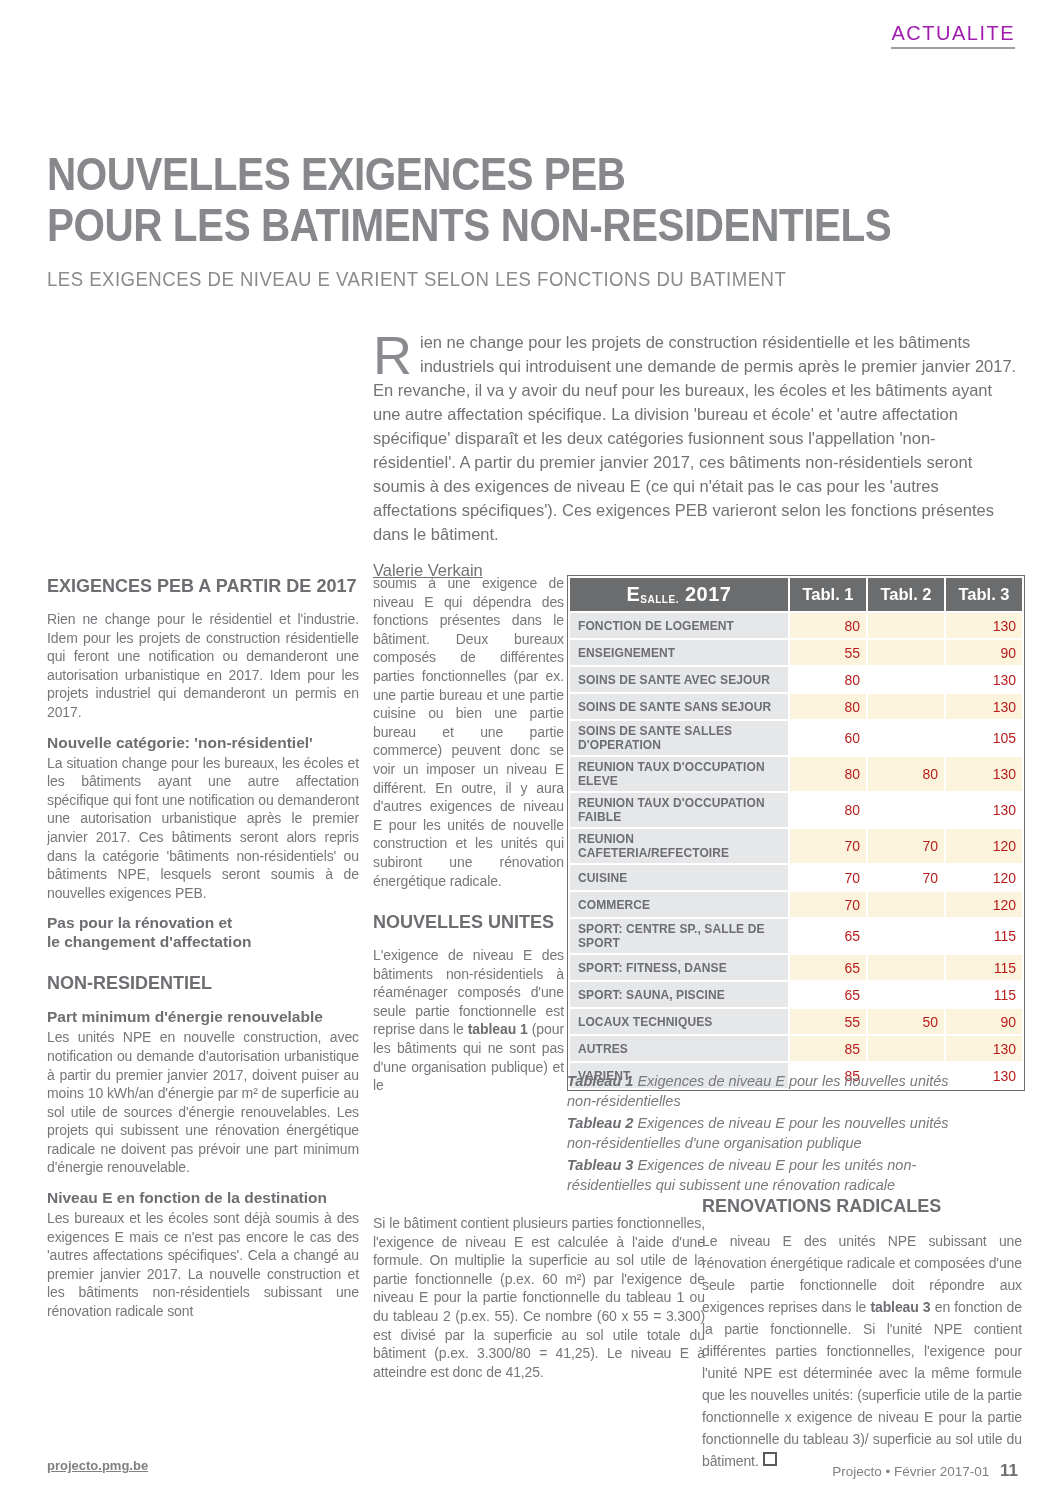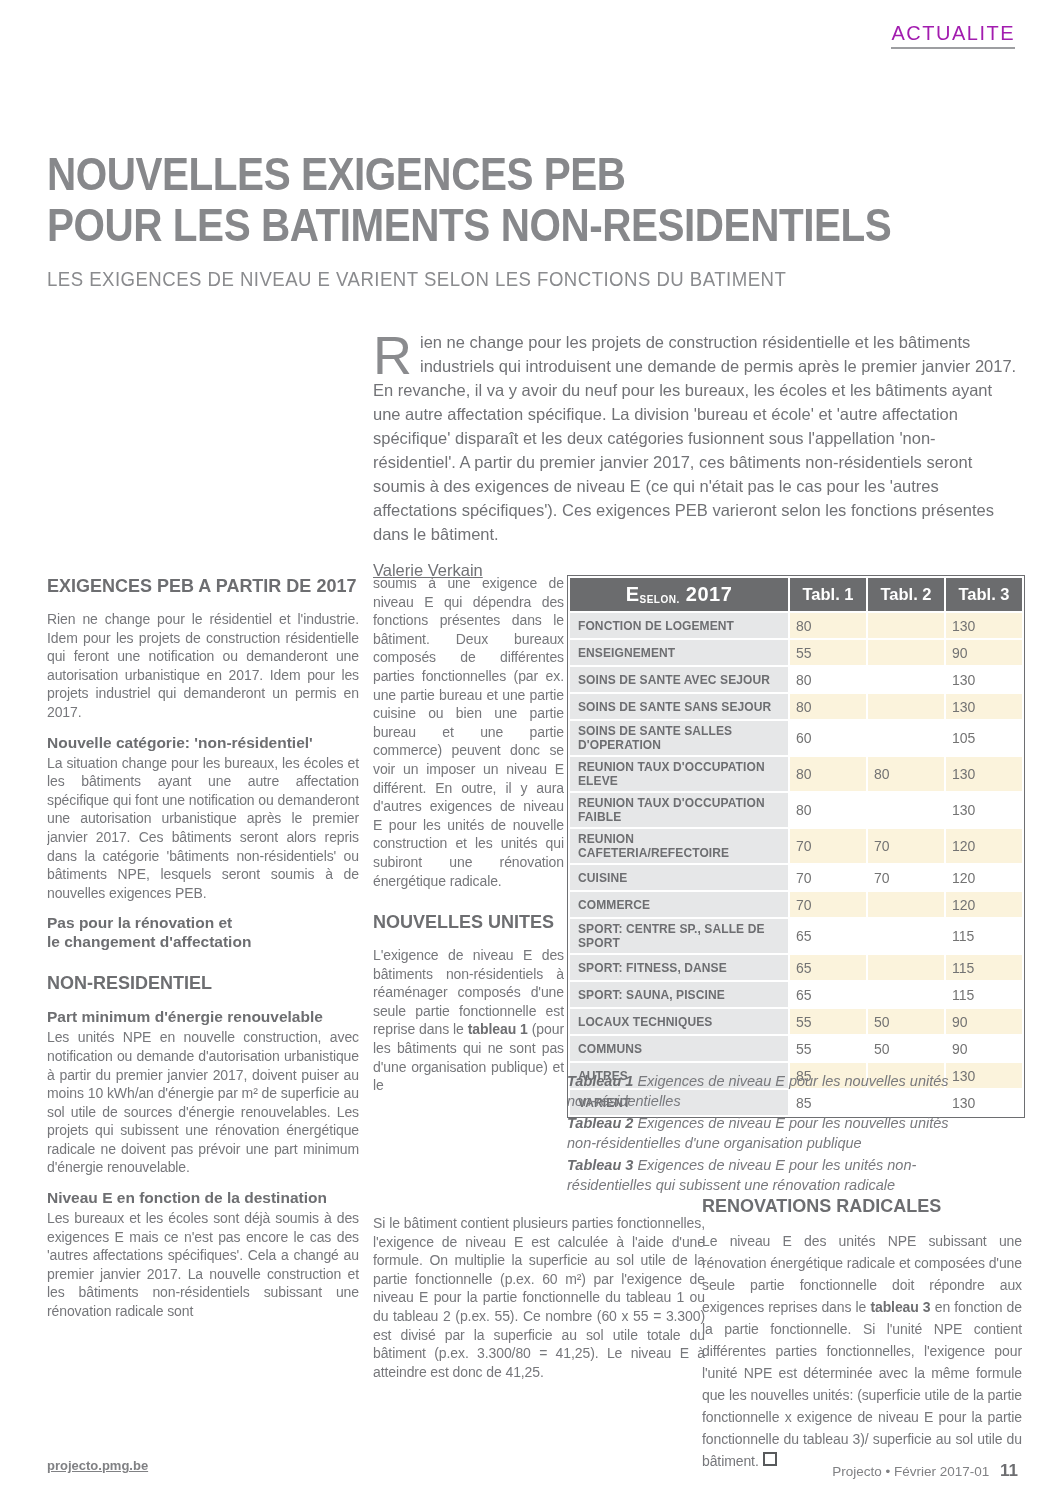--- a/index.html
+++ b/index.html
@@ -43,21 +43,21 @@
     position:absolute;left:567px;top:575px;width:458px;
     border-collapse:separate;border-spacing:2px;background:#ffffff;
     border:1px solid #6d6e71;table-layout:fixed;
   }
   .e-table th{background:#6b6c6e;color:#ffffff;font-weight:bold;padding:5px 2px;}
   .e-table th.main{font-size:20px;letter-spacing:0.5px;}
   .e-table th.main .subscript{font-size:10px;vertical-align:-2px;letter-spacing:0.5px;}
   .e-table th.colh{width:72px;font-size:16.5px;}
   .e-table td{padding:3px 6px;height:19px;}
   .e-table td.label{background:#e6e7e8;color:#6d6e71;font-weight:bold;font-size:12px;letter-spacing:0.1px;padding-left:8px;}
-  .e-table td.val{width:72px;text-align:left;font-size:14px;color:#737373;}
+  .e-table td.val{width:72px;text-align:right;font-size:14px;color:#b91c1c;}
   .e-table tr.odd td.val{background:#fbf3dc;}
   .e-table tr.even td.val{background:#ffffff;}
   
   .captions{position:absolute;left:567px;top:1072px;width:400px;font-size:14.5px;line-height:19.5px;font-style:italic;color:#78797d;}
   .caption{margin-bottom:3px;}
   .caption .cap-label{font-weight:bold;color:#6d6e71;}
   
   .col-right .p{line-height:22px;}
   
   .footer-left{position:absolute;left:47px;top:1458px;font-size:13px;font-weight:bold;color:#808184;text-decoration:underline;cursor:pointer;}
@@ -106,21 +106,21 @@
     <p class="p"><span>L'exigence de niveau E des bâtiments non-résidentiels à réaménager composés d'une seule partie fonctionnelle est reprise dans le </span><span class="bold-ref">tableau 1</span><span> (pour les bâtiments qui ne sont pas d'une organisation publique) et le</span></p>
   </div>
 
   <div class="col-mid-wide">
     <p class="p">Si le bâtiment contient plusieurs parties fonctionnelles, l'exigence de niveau E est calculée à l'aide d'une formule. On multiplie la superficie au sol utile de la partie fonctionnelle (p.ex. 60 m²) par l'exigence de niveau E pour la partie fonctionnelle du tableau 1 ou du tableau 2 (p.ex. 55). Ce nombre (60 x 55 = 3.300) est divisé par la superficie au sol utile totale du bâtiment (p.ex. 3.300/80 = 41,25). Le niveau E à atteindre est donc de 41,25.</p>
   </div>
 
   <table class="e-table">
     <thead>
       <tr>
-        <th class="main"><span>E</span><span class="subscript">SELON.</span><span> 2017</span></th>
+        <th class="main"><span>E</span><span class="subscript">SALLE.</span><span> 2017</span></th>
         <th class="colh">Tabl. 1</th>
         <th class="colh">Tabl. 2</th>
         <th class="colh">Tabl. 3</th>
       </tr>
     </thead>
     <tbody>
         <tr class="odd">
           <td class="label">FONCTION DE LOGEMENT</td>
           <td class="val">80</td>
           <td class="val"></td>
@@ -197,26 +197,20 @@
           <td class="val">65</td>
           <td class="val"></td>
           <td class="val">115</td>
         </tr>
         <tr class="odd">
           <td class="label">LOCAUX TECHNIQUES</td>
           <td class="val">55</td>
           <td class="val">50</td>
           <td class="val">90</td>
         </tr>
-        <tr class="even">
-          <td class="label">COMMUNS</td>
-          <td class="val">55</td>
-          <td class="val">50</td>
-          <td class="val">90</td>
-        </tr>
         <tr class="odd">
           <td class="label">AUTRES</td>
           <td class="val">85</td>
           <td class="val"></td>
           <td class="val">130</td>
         </tr>
         <tr class="even">
           <td class="label">VARIENT</td>
           <td class="val">85</td>
           <td class="val"></td>

